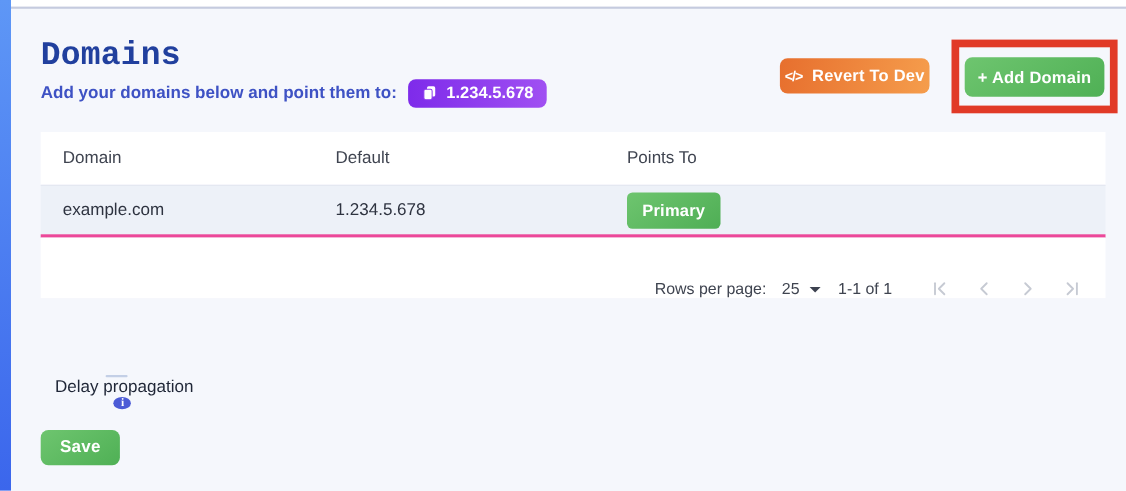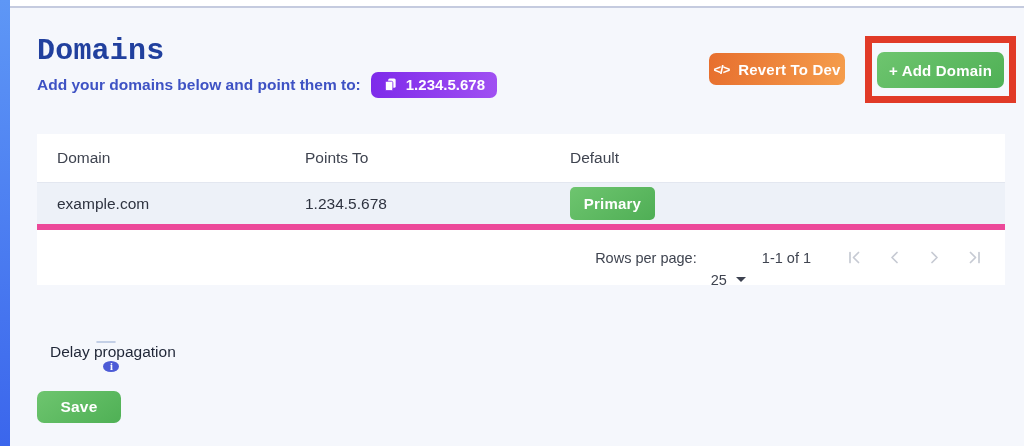--- a/index.html
+++ b/index.html
@@ -59,41 +59,41 @@
   .annotation-box {
     position: absolute; left: 865px; top: 36px; width: 151px; height: 67px;
     border: 7px solid #e13a27; pointer-events: none;
   }
   .btn-add {
     position: absolute; left: 877px; top: 52px; width: 127px; height: 36px;
     background: linear-gradient(145deg, #6ec56f 0%, #4fb055 100%);
   }
   
   .table {
-    position: absolute; left: 37px; top: 134px; width: 968px;
+    position: absolute; left: 37px; top: 120px; width: 968px;
   }
   .t-head, .t-row {
     display: grid; grid-template-columns: 268px 265px 1fr;
     align-items: center; height: 48px;
   }
   .t-head { background: #ffffff; }
   .t-head .cell { font-size: 15.5px; color: #3f4450; font-weight: 500; }
   .t-row {
-    background: #edf1f8; border-top: 1px solid #e3e7f0; border-bottom: 6px solid #ec4899;
+    background: #edf1f8; border-top: 1px solid #e3e7f0; border-bottom: 3px solid #ec4899;
     font-size: 15.5px; color: #2e3340;
   }
   .cell:first-child { padding-left: 20px; }
   .btn-primary-tag {
     width: 85px; height: 33px; border-radius: 5px;
     background: linear-gradient(145deg, #6ec56f 0%, #4fae55 100%);
   }
   
   .t-foot {
     background: #ffffff; height: 55px;
-    display: flex; align-items: center; justify-content: flex-end;
+    display: flex; align-items: flex-end; justify-content: flex-end;
     padding-right: 22px; font-size: 14.5px; color: #3f4450;
   }
   .rpp-label { margin-right: 14px; }
   .rpp-select { display: inline-flex; align-items: center; gap: 9px; cursor: pointer; margin-top: 44px; }
   .caret-down {
     width: 0; height: 0;
     border-left: 5px solid transparent; border-right: 5px solid transparent;
     border-top: 5px solid #3d4250;
   }
   .range-label { margin-left: 16px; }
@@ -116,21 +116,21 @@
   }
   .delay-label { margin-left: 13px; font-size: 15.5px; font-weight: 500; color: #1f2637; }
   .info-icon {
     margin-left: 10px; width: 16px; height: 16px; border-radius: 50%;
     background: #4c5bd6; color: #ffffff;
     display: inline-flex; align-items: center; justify-content: center;
     font-size: 10.5px; font-weight: 700; font-family: "Liberation Serif", serif;
     cursor: pointer;
   }
   .btn-save {
-    position: absolute; left: 37px; top: 391px; width: 84px; height: 32px;
+    position: absolute; left: 37px; top: 391px; width: 72px; height: 32px;
     background: linear-gradient(145deg, #6ec56f 0%, #4fb055 100%);
     font-size: 15.5px;
   }
 </style>
 </head>
 <body>
 
 <div class="left-strip"></div>
 <div class="top-bar"></div>
 
@@ -155,22 +155,22 @@
 </button>
 
 <button class="btn btn-add">
   <span>+ Add Domain</span>
 </button>
 <div class="annotation-box"></div>
 
 <div class="table">
   <div class="t-head">
     <div class="cell">Domain</div>
+    <div class="cell">Default</div>
     <div class="cell">Points To</div>
-    <div class="cell">Default</div>
   </div>
   <div class="t-row">
     <div class="cell">example.com</div>
     <div class="cell">1.234.5.678</div>
     <div class="cell">
       <button class="btn btn-primary-tag">
         <span>Primary</span>
       </button>
     </div>
   </div>

